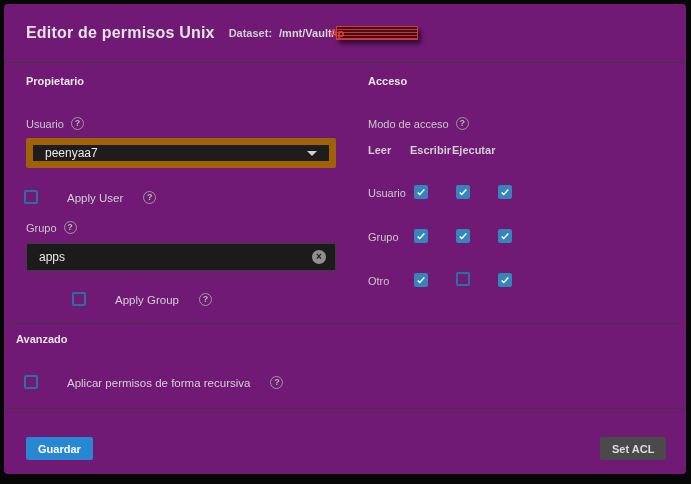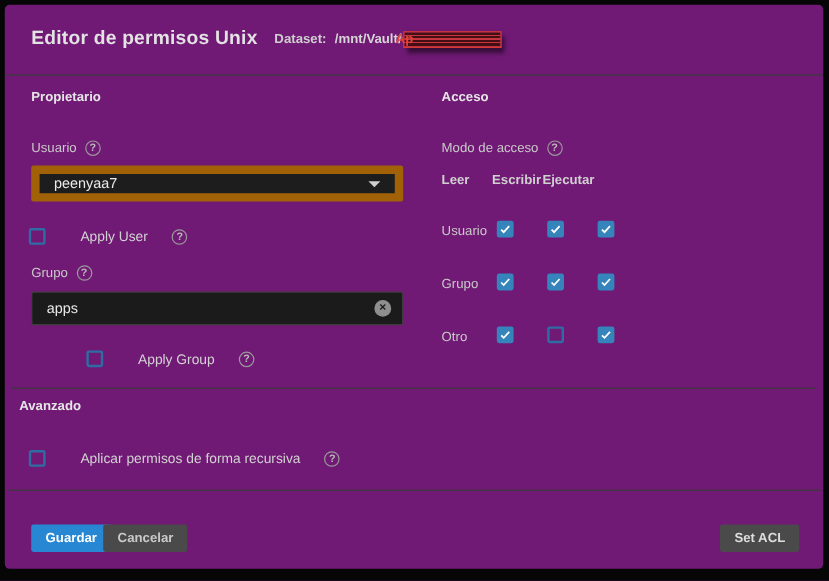--- a/index.html
+++ b/index.html
@@ -225,16 +225,15 @@
   <div class="cb-row" style="left:20px; top:371px;">
     <span class="cb">
       
     </span>
     <span class="lbl">Aplicar permisos de forma recursiva</span>
     <span class="help">?</span>
   </div>
 
   <div class="divider" style="left:2px; right:2px; top:404px;"></div>
   <button class="btn btn-primary" style="left:22px; top:433px;">Guardar</button>
-  <button class="btn btn-plain" style="left:82px; top:433px;">Cancelar</button>
   <button class="btn btn-setacl" style="left:596px; top:433px;">Set ACL</button>
 
 </div>
 
 </body></html>

